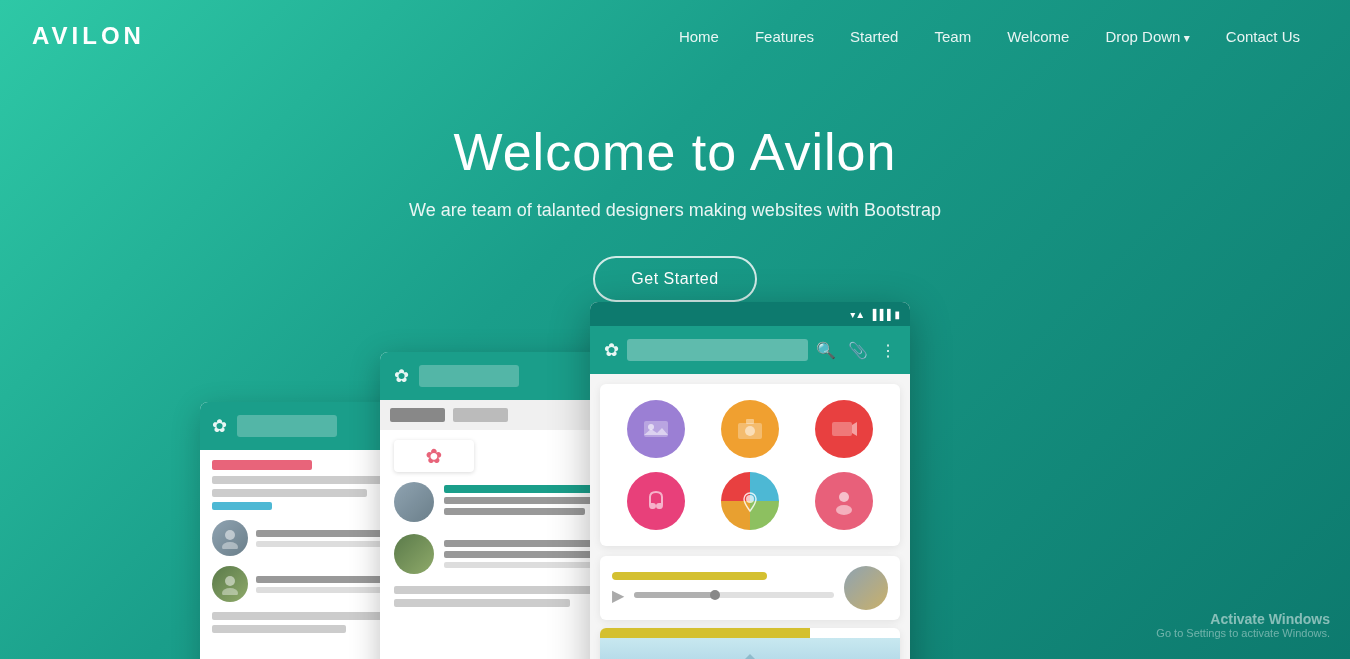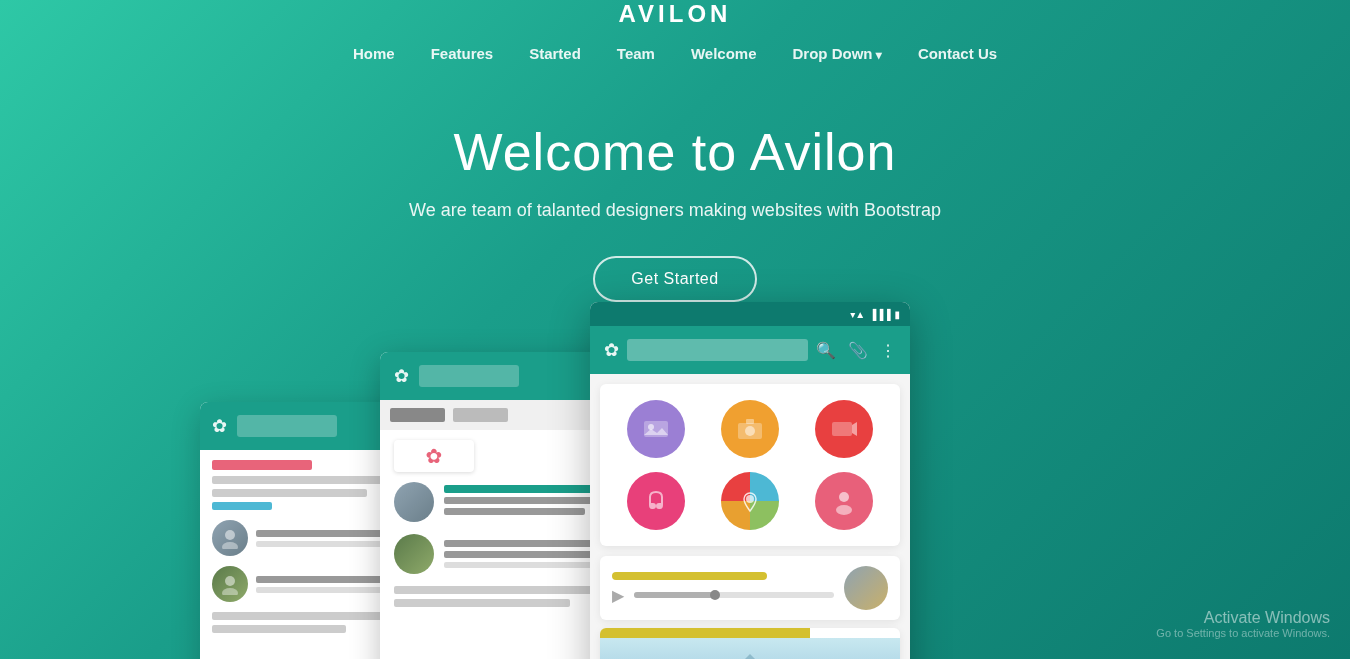--- a/index.html
+++ b/index.html
@@ -12,35 +12,33 @@
     }
 
     
     .navbar {
       display: flex;
       align-items: center;
       justify-content: space-between;
       padding: 0 32px;
       height: 72px;
       background: transparent;
-      flex-direction: column;
     }
     .navbar-brand {
       color: #fff;
       font-size: 24px;
       font-weight: 700;
       letter-spacing: 4px;
       text-transform: uppercase;
     }
     .navbar-nav {
       display: flex;
       align-items: center;
       gap: 0;
       list-style: none;
-      font-weight: bold;
     }
     .navbar-nav li a {
       color: rgba(255,255,255,0.9);
       text-decoration: none;
       font-size: 15px;
       padding: 10px 18px;
       display: inline-block;
       transition: color 0.2s;
     }
     .navbar-nav .dropdown-toggle::after {
@@ -342,21 +340,21 @@
       clip-path: polygon(0% 100%, 50% 0%, 100% 100%);
     }
 
     
     .activate-windows {
       position: absolute;
       bottom: 20px;
       right: 20px;
       text-align: right;
     }
-    .activate-title { color: rgba(255,255,255,0.5); font-size: 16px; font-weight: 400; }
+    .activate-title { color: rgba(255,255,255,0.5); font-size: 14px; font-weight: 700; }
     .activate-sub { color: rgba(255,255,255,0.4); font-size: 11px; }
   </style>
 </head>
 <body>
 
 <nav class="navbar">
   <div class="navbar-brand">AVILON</div>
   <ul class="navbar-nav">
     <li>
       <a href="#">Home</a>

